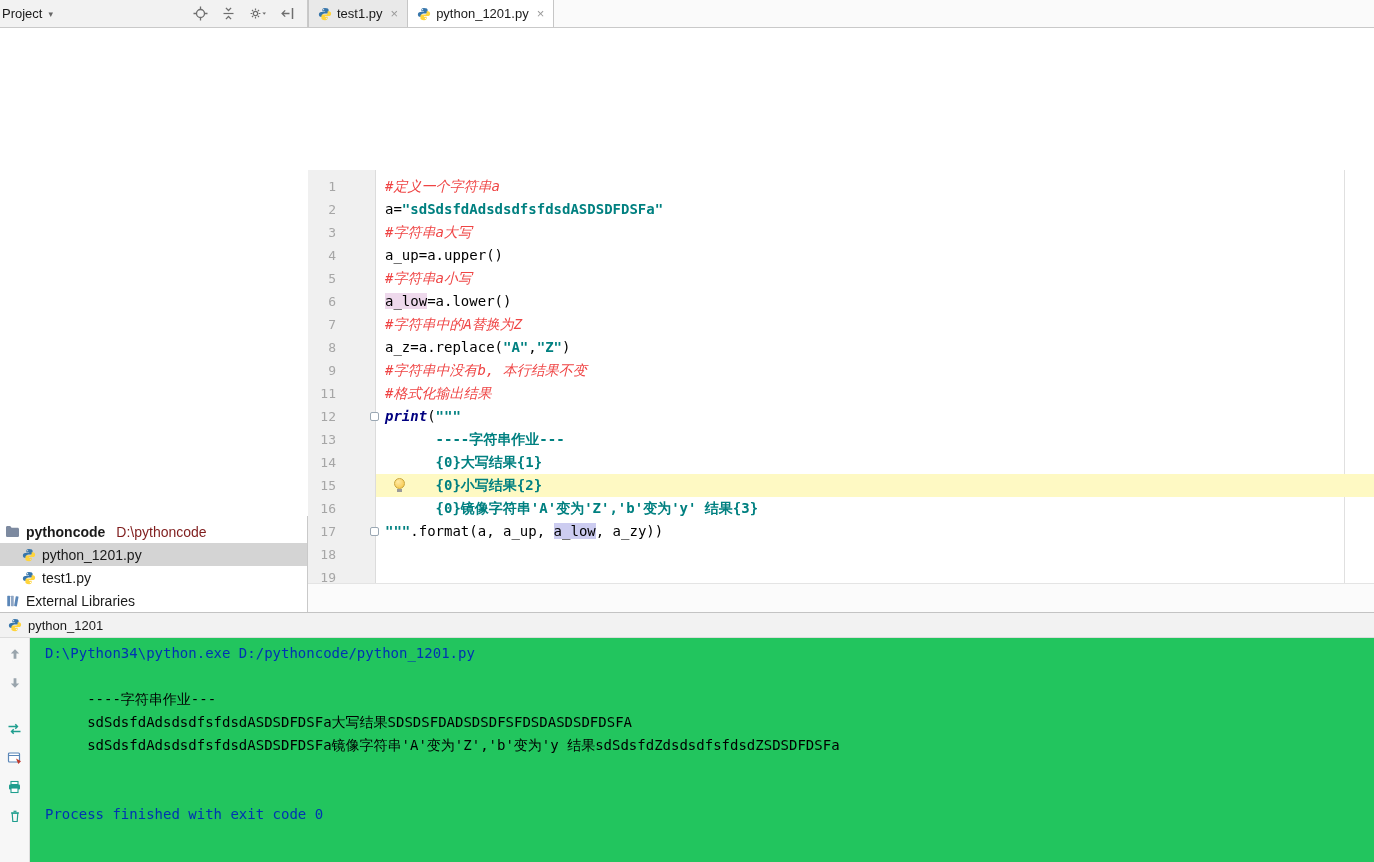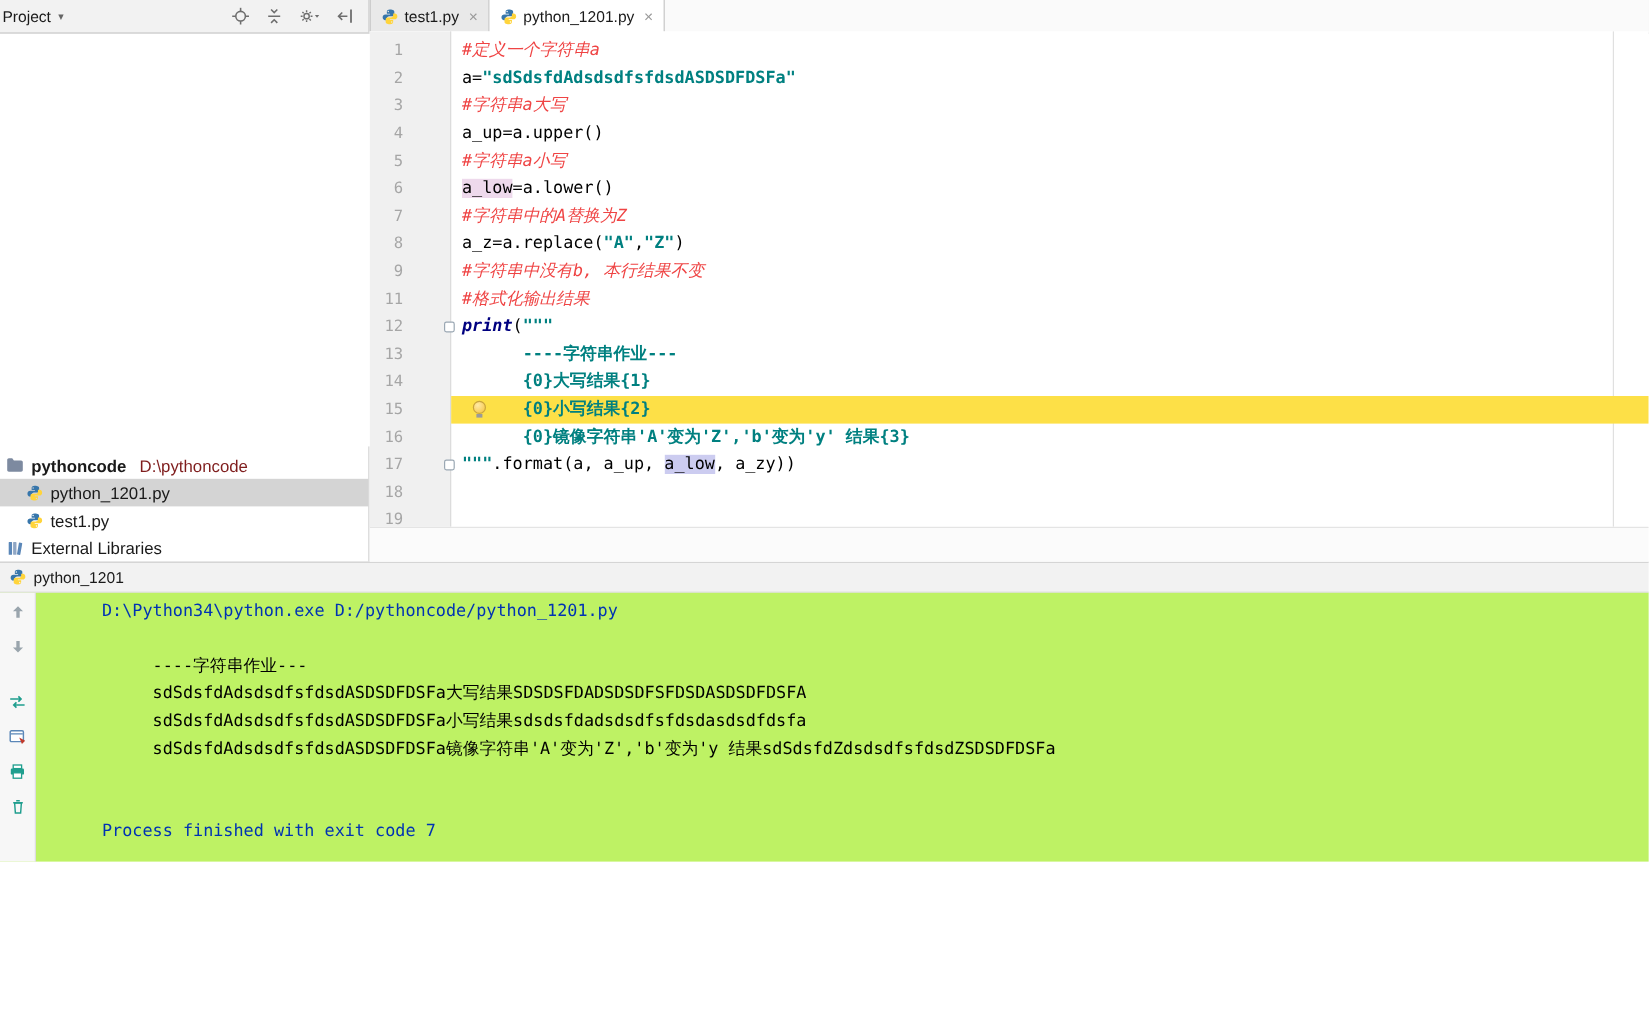--- a/index.html
+++ b/index.html
@@ -1,19 +1,19 @@
 <!DOCTYPE html>
 <html><head>
 <meta charset="utf-8">
 <title></title>
 <style>
   * { margin:0; padding:0; box-sizing:border-box; }
   html,body { width:1374px; height:862px; overflow:hidden; }
   body { font-family:"Liberation Sans",sans-serif; font-size:13px; color:#1a1a1a; background:#fff; }
-  .app { width:1374px; height:718px; display:flex; flex-direction:column; }
+  .app { width:1374px; height:862px; display:flex; flex-direction:column; }
 
   
   .topbar { height:28px; flex:none; display:flex; background:#f2f2f2; border-bottom:1px solid #c9c9c9; }
   .topbar-left { width:308px; flex:none; display:flex; align-items:center; padding:0 6px 0 2px; border-right:1px solid #c9c9c9; }
   .project-selector { display:flex; align-items:center; gap:6px; cursor:default; }
   .caret { font-size:9px; color:#666; }
   .topbar-icons { margin-left:auto; display:flex; align-items:center; gap:13px; padding-right:6px; }
   .tb-icon { display:inline-flex; align-items:center; cursor:default; }
   .tabs { flex:1; display:flex; align-items:stretch; background:#fafafa; }
   .tab { display:flex; align-items:center; gap:5px; padding:0 9px; background:#e9e9e9; border-right:1px solid #c6c6c6; font-size:13px; cursor:default; }
@@ -34,39 +34,39 @@
 
   
   .editor { flex:1; position:relative; background:#fff; overflow:hidden;
             font-family:"DejaVu Sans Mono","Liberation Mono",monospace; font-size:14px; }
   .gutter-col { position:absolute; left:0; top:0; bottom:29px; width:68px; background:#f0f0f0; border-right:1px solid #dcdcdc; }
   .margin-guide { position:absolute; left:1036px; top:0; bottom:29px; width:1px; background:#e0e0e0; }
   .ed-lines { position:relative; padding-top:5px; }
   .ed-line { display:flex; height:23px; line-height:23px; white-space:pre; position:relative; }
   .ln { flex:none; width:68px; text-align:right; padding-right:40px; color:#a6a6a6; font-size:13px; }
   .code { flex:1; padding-left:9px; }
-  .ed-line.current .code { background:#fde047; }
+  .ed-line.current .code { background:#fef9c3; }
   .fold-marker { position:absolute; left:62px; top:7px; width:9px; height:9px; border:1px solid #9aa7b3; border-radius:2px; background:#fff; z-index:2; }
   .bulb { position:absolute; left:86px; top:4px; width:11px; height:11px; border-radius:50%;
           background:radial-gradient(circle at 35% 30%, #ffeaa5, #f6c33e); border:1px solid #c9a53d; z-index:2; }
   .bulb::after { content:""; position:absolute; left:2px; bottom:-4px; width:5px; height:3px; background:#9a9a9a; }
   .pln { color:#000; }
   .com { color:#ef4444; font-style:italic; }
   .str { color:#008080; font-weight:bold; }
   .kw  { color:#000080; font-weight:bold;font-style:italic; }
   .m-wr { background:#eed9ec; }
   .m-rd { background:#ccccf0; }
   .ed-hscroll { position:absolute; left:0; right:0; bottom:0; height:29px; background:#fbfbfb; border-top:1px solid #e4e4e4; }
 
   
   .console { flex:none; height:250px; display:flex; flex-direction:column; border-top:1px solid #c3c3c3; background:#fff; }
   .console-header { height:25px; flex:none; display:flex; align-items:center; gap:6px; padding-left:8px;
                     background:#f2f2f2; border-bottom:1px solid #dcdcdc; font-size:13px; }
   .console-header .icon { display:inline-flex; }
-  .console-body { flex:1; min-height:0; display:flex; background:#bef264;gap:40px; }
+  .console-body { flex:1; min-height:0; display:flex; background:#22c55e; }
   .console-toolbar { width:30px; flex:none; background:#f7f7f7; border-right:1px solid #ddd;
                      display:flex; flex-direction:column; align-items:center; padding-top:8px; gap:13px; }
   .ct-icon { width:16px; height:16px; display:flex; align-items:center; justify-content:center; cursor:default; }
   .ct-sep { height:4px; }
   .console-output { flex:1; padding:4px 0 0 15px; font-family:"DejaVu Sans Mono","Liberation Mono",monospace;
                     font-size:14px; line-height:23px; }
   .console-line { height:23px; white-space:pre; }
   .c-sys { color:#0033b3; }
   .c-out { color:#000; }
 </style>
@@ -258,22 +258,21 @@
               <path d="M5.5 2.3h3" stroke="#1f9e8e" stroke-width="1.2"></path>
               <path d="M4.2 4.2l.6 8.3h4.4l.6-8.3z" fill="none" stroke="#1f9e8e" stroke-width="1.2"></path>
             </svg>
         </span>
       </div>
       <div class="console-output" id="console-out">
           <div class="console-line c-sys">D:\Python34\python.exe D:/pythoncode/python_1201.py</div>
           <div class="console-line c-out"></div>
           <div class="console-line c-out">     ----字符串作业---</div>
           <div class="console-line c-out">     sdSdsfdAdsdsdfsfdsdASDSDFDSFa大写结果SDSDSFDADSDSDFSFDSDASDSDFDSFA</div>
-          <div class="console-line c-out">     sdSdsfdAdsdsdfsfdsdASDSDFDSFa小写结果sdsdsfdadsdsdfsfdsdasdsdfdsfa</div>
           <div class="console-line c-out">     sdSdsfdAdsdsdfsfdsdASDSDFDSFa镜像字符串'A'变为'Z','b'变为'y 结果sdSdsfdZdsdsdfsfdsdZSDSDFDSFa</div>
           <div class="console-line c-out"></div>
           <div class="console-line c-out"></div>
-          <div class="console-line c-sys">Process finished with exit code 7</div>
+          <div class="console-line c-sys">Process finished with exit code 0</div>
         </div>
     </div>
   </div>
 
 </div>
 
 </body></html>

